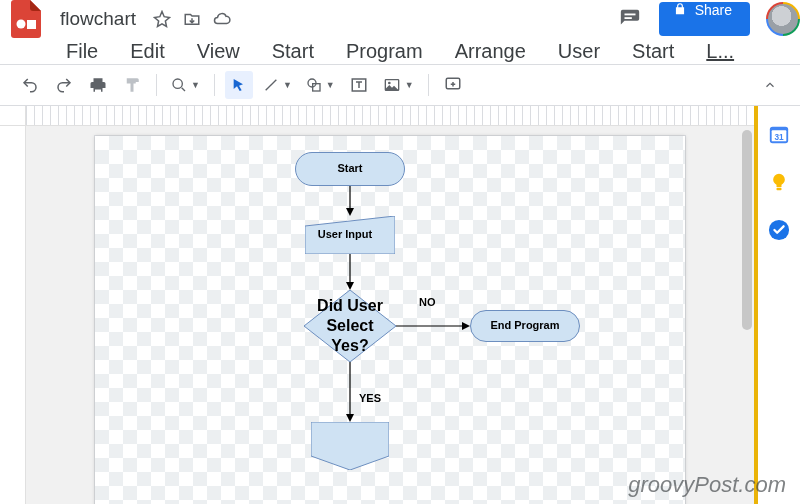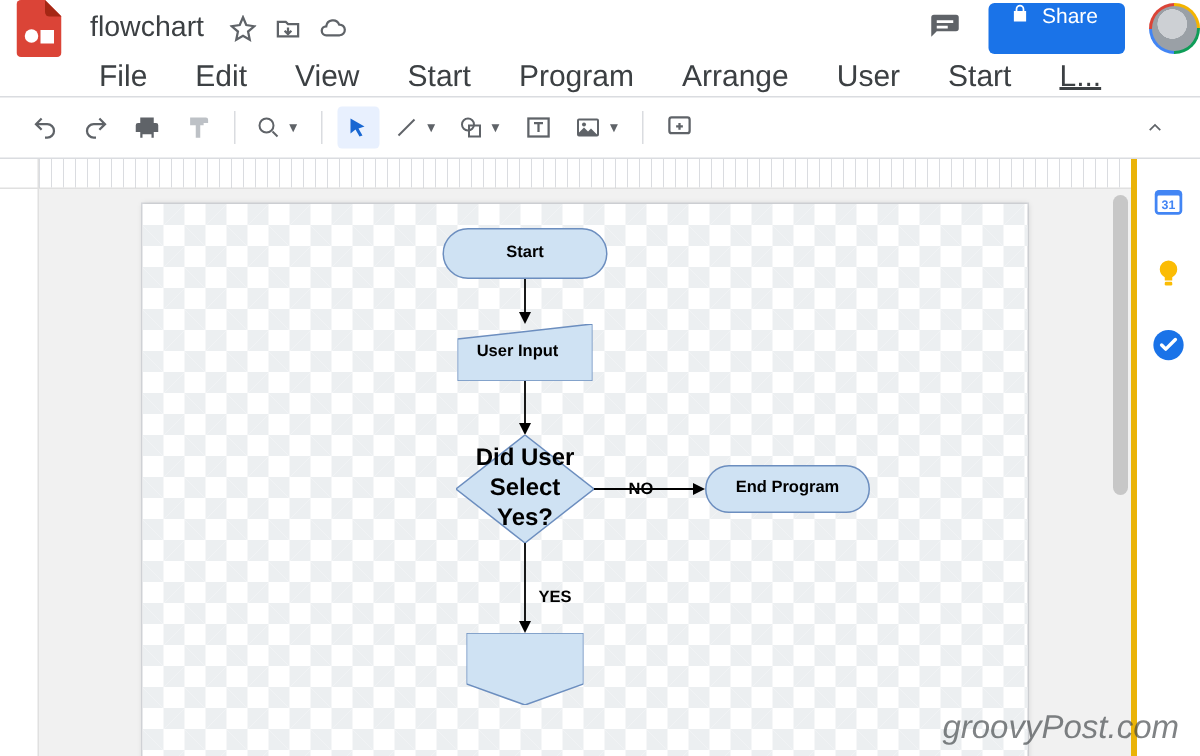--- a/index.html
+++ b/index.html
@@ -394,21 +394,21 @@
           </svg>
           <span style="position:relative; white-space:pre-line; font-size:16px;">Did User
 Select
 Yes?</span>
         </div>
 
         <svg class="conn" style="left:301px; top:188px;" width="74" height="4">
           <line x1="0" y1="2" x2="68" y2="2" stroke="#000" stroke-width="1.2"></line>
           <polygon points="74,2 66,-2 66,6" fill="#000"></polygon>
         </svg>
-        <div class="edge-label" style="left:324px; top:184px;text-align:center;">NO</div>
+        <div class="edge-label" style="left:324px; top:160px;text-align:center;">NO</div>
 
         <div class="shape terminator" style="left:375px; top:174px; width:110px; height:32px;">
           <span>End Program</span>
         </div>
 
         <svg class="conn" style="left:253px; top:226px;" width="4" height="60">
           <line x1="2" y1="0" x2="2" y2="54" stroke="#000" stroke-width="1.2"></line>
           <polygon points="2,60 -2,52 6,52" fill="#000"></polygon>
         </svg>
         <div class="edge-label" style="left:264px; top:256px;">YES</div>

